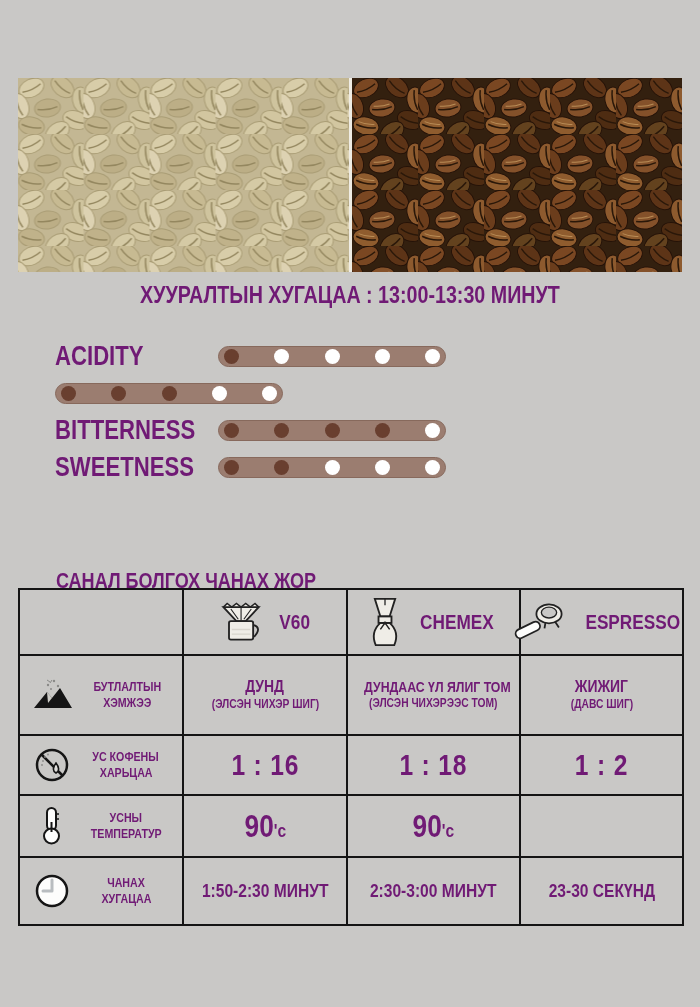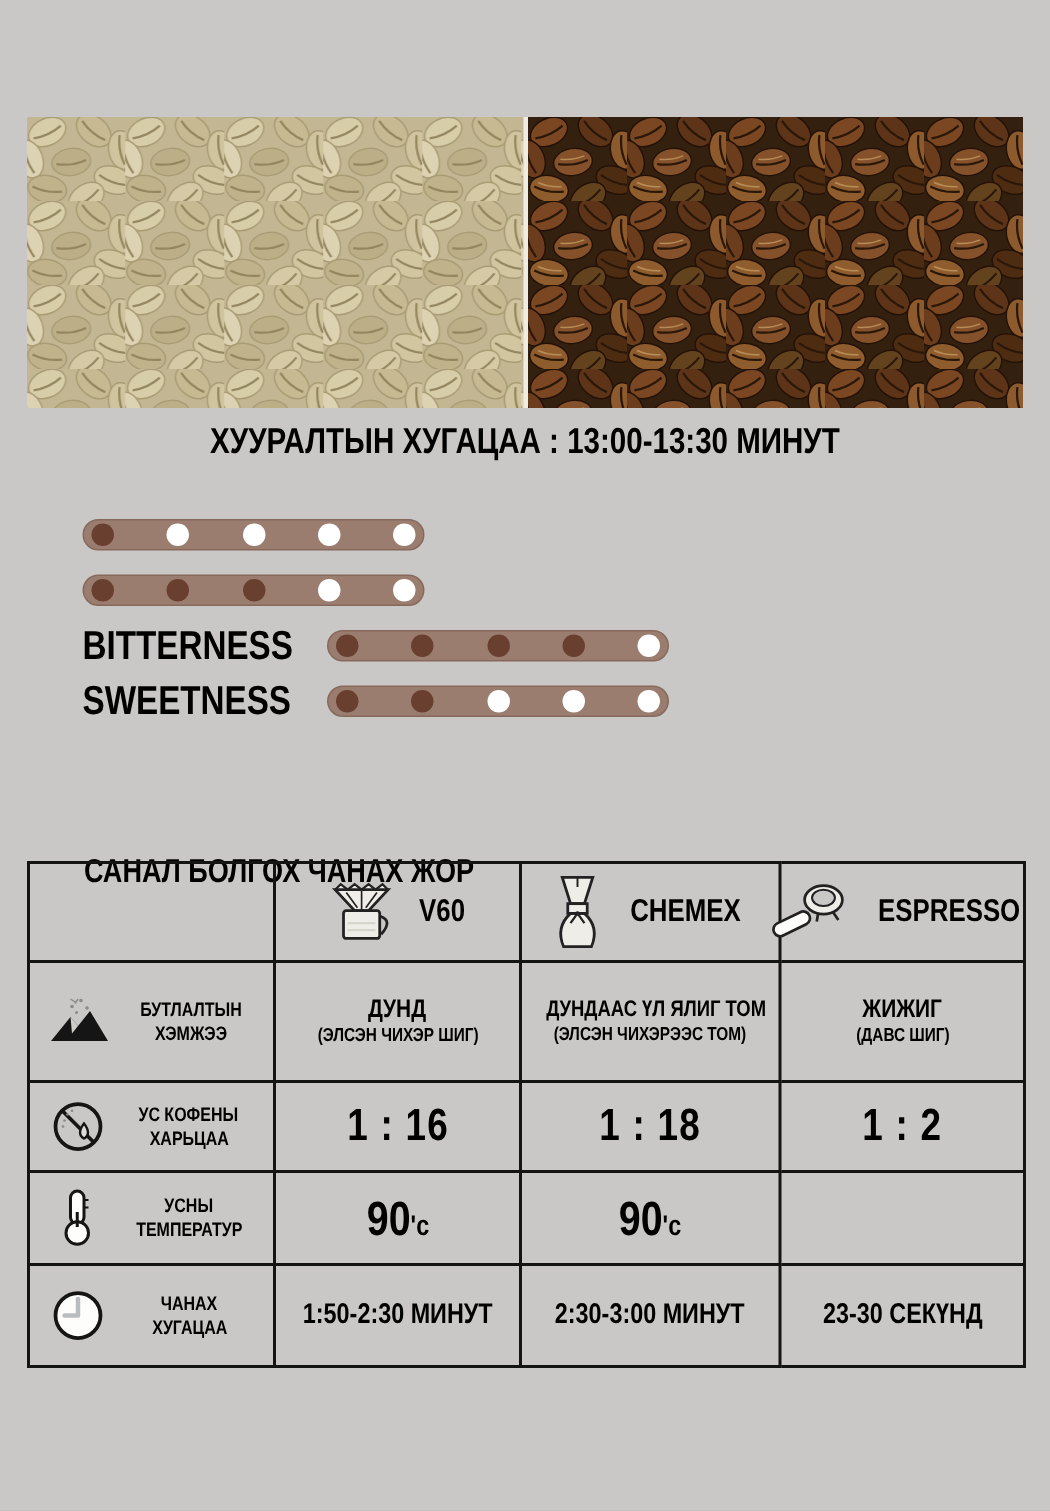--- a/index.html
+++ b/index.html
@@ -1,17 +1,17 @@
 <!DOCTYPE html>
 <html style="--bar-fill: #9b7d70; --dot-filled: #693f2f; --dot-empty: #ffffff;"><head>
 <meta charset="utf-8">
 <style>
   html,body{margin:0;padding:0;}
   body{font-family:"Liberation Sans",sans-serif;background:#b9b8b6;}
-  .page{position:relative;width:700px;height:1007px;background:#c9c8c6;overflow:hidden;margin:0 auto;color:#000000;}
+  .page{position:relative;width:700px;height:1007px;background:#c9c8c6;overflow:hidden;margin:0 auto;color:#701a75;}
 
   
   .cx{display:inline-block;transform:scaleX(0.82);transform-origin:50% 50%;white-space:nowrap;}
   .cx-left{transform-origin:0 50%;}
 
   
   .hero{position:absolute;left:18px;top:78px;width:664px;height:194px;display:flex;}
   .hero-left{width:331px;height:100%;}
   .hero-divider{width:3px;background:#efece4;}
   .hero-right{flex:1;height:100%;}
@@ -27,21 +27,21 @@
   .r-label{width:163px;font-size:27px;font-weight:bold;line-height:1;}
   .r-bar{width:228px;height:21px;background:var(--bar-fill,#9b7d70);
     border:1.5px solid #87695c;border-radius:12px;box-sizing:border-box;
     display:flex;align-items:center;justify-content:space-between;padding:0 5px;}
   .dot{width:15px;height:15px;border-radius:50%;}
   .dot.filled{background:var(--dot-filled,#693f2f);}
   .dot.empty{background:var(--dot-empty,#ffffff);}
 
   
   .recipe-heading{position:absolute;left:18px;top:568px;font-size:22px;font-weight:bold;margin-left:38px;}
-  .recipe-table{position:absolute;left:18px;top:574px;width:664px;border-collapse:collapse;table-layout:fixed;}
+  .recipe-table{position:absolute;left:18px;top:588px;width:664px;border-collapse:collapse;table-layout:fixed;}
   .recipe-table td{border:2px solid #141414;padding:0;vertical-align:middle;}
   tr.h-row{height:66px;} tr.r1{height:80px;} tr.r2{height:60px;} tr.r3{height:62px;} tr.r4{height:68px;}
 
   .head-cell{display:flex;align-items:center;justify-content:center;gap:8px;}
   .head-label{font-size:21px;font-weight:bold;}
 
   .label-cell{display:flex;align-items:center;padding-left:12px;gap:6px;}
   .label-text{flex:1;text-align:center;font-size:13px;font-weight:bold;line-height:1.25;padding-right:8px;}
 
   .cellwrap{text-align:center;}
@@ -149,20 +149,21 @@
       </svg>
     </div>
   </div>
 
   <div class="roast-title">
     <span class="cx">ХУУРАЛТЫН ХУГАЦАА : 13:00-13:30 МИНУТ</span>
   </div>
 
   <div class="ratings">
     <div class="r-row">
+      <div class="r-label"><span class="cx cx-left">ACIDITY</span></div>
       <div class="r-bar">
           <span class="dot filled"></span>
           <span class="dot empty"></span>
           <span class="dot empty"></span>
           <span class="dot empty"></span>
           <span class="dot empty"></span>
         </div>
     </div>
     <div class="r-row">
       <div class="r-bar">

